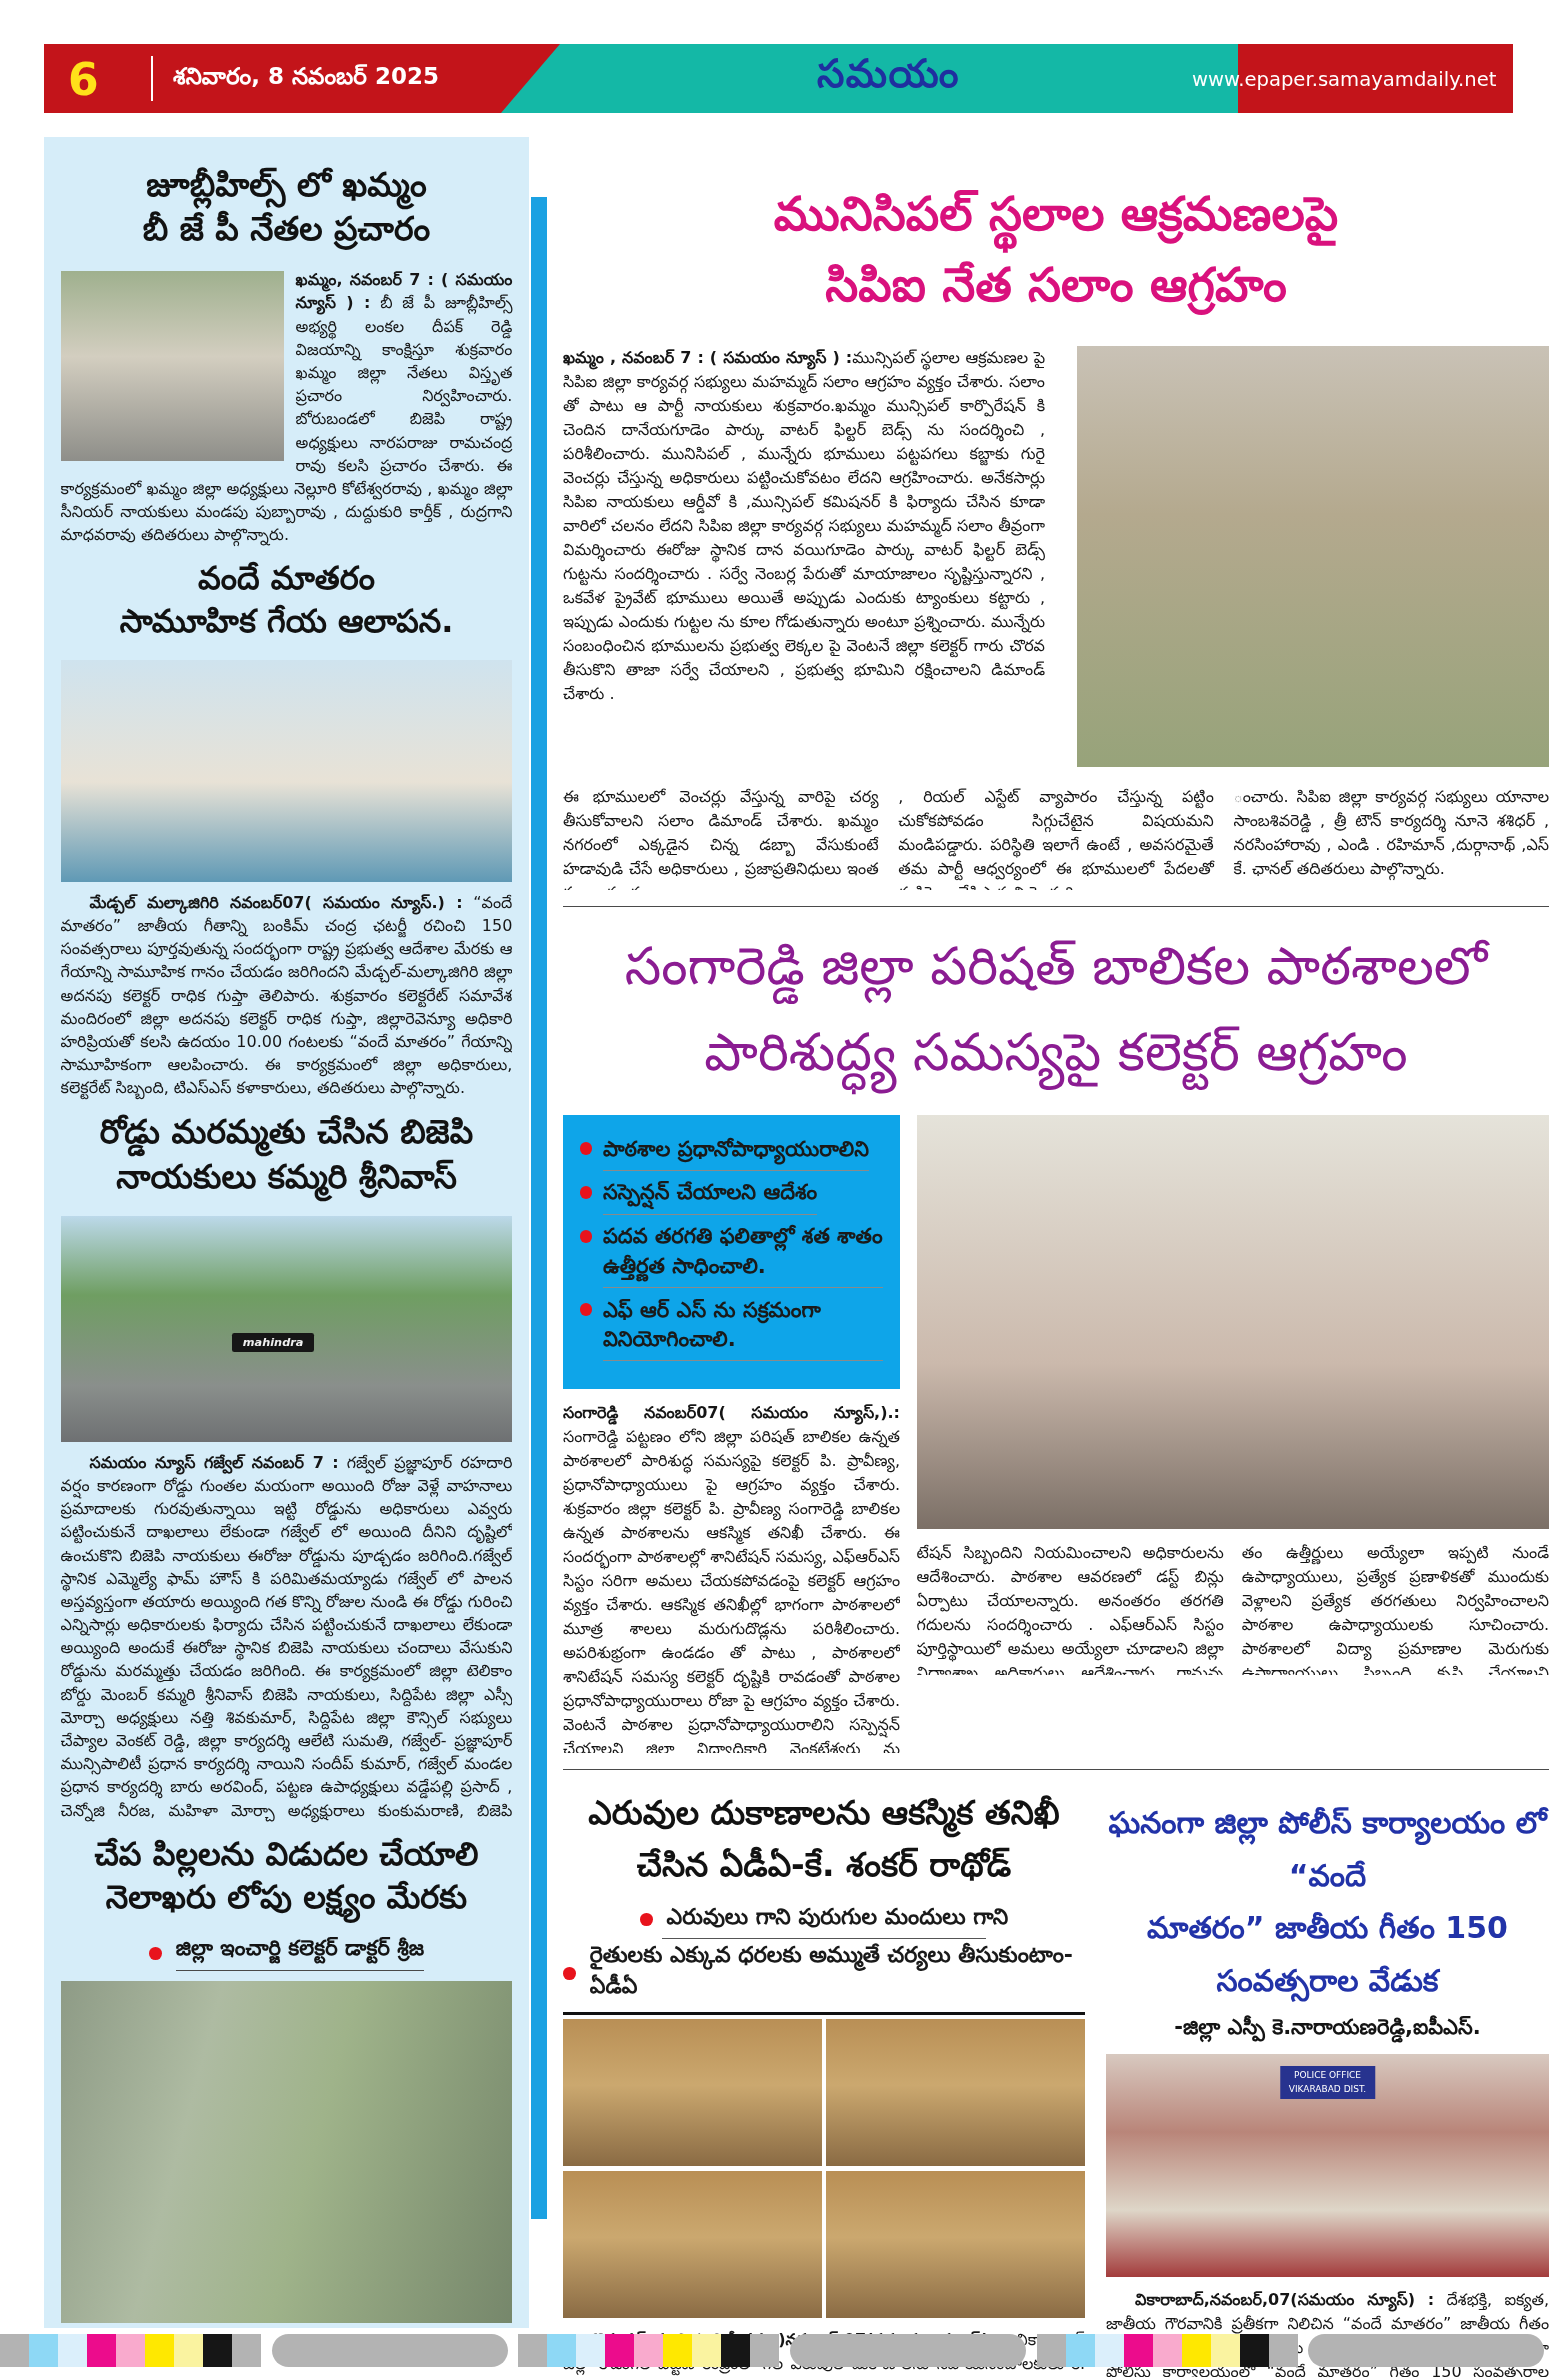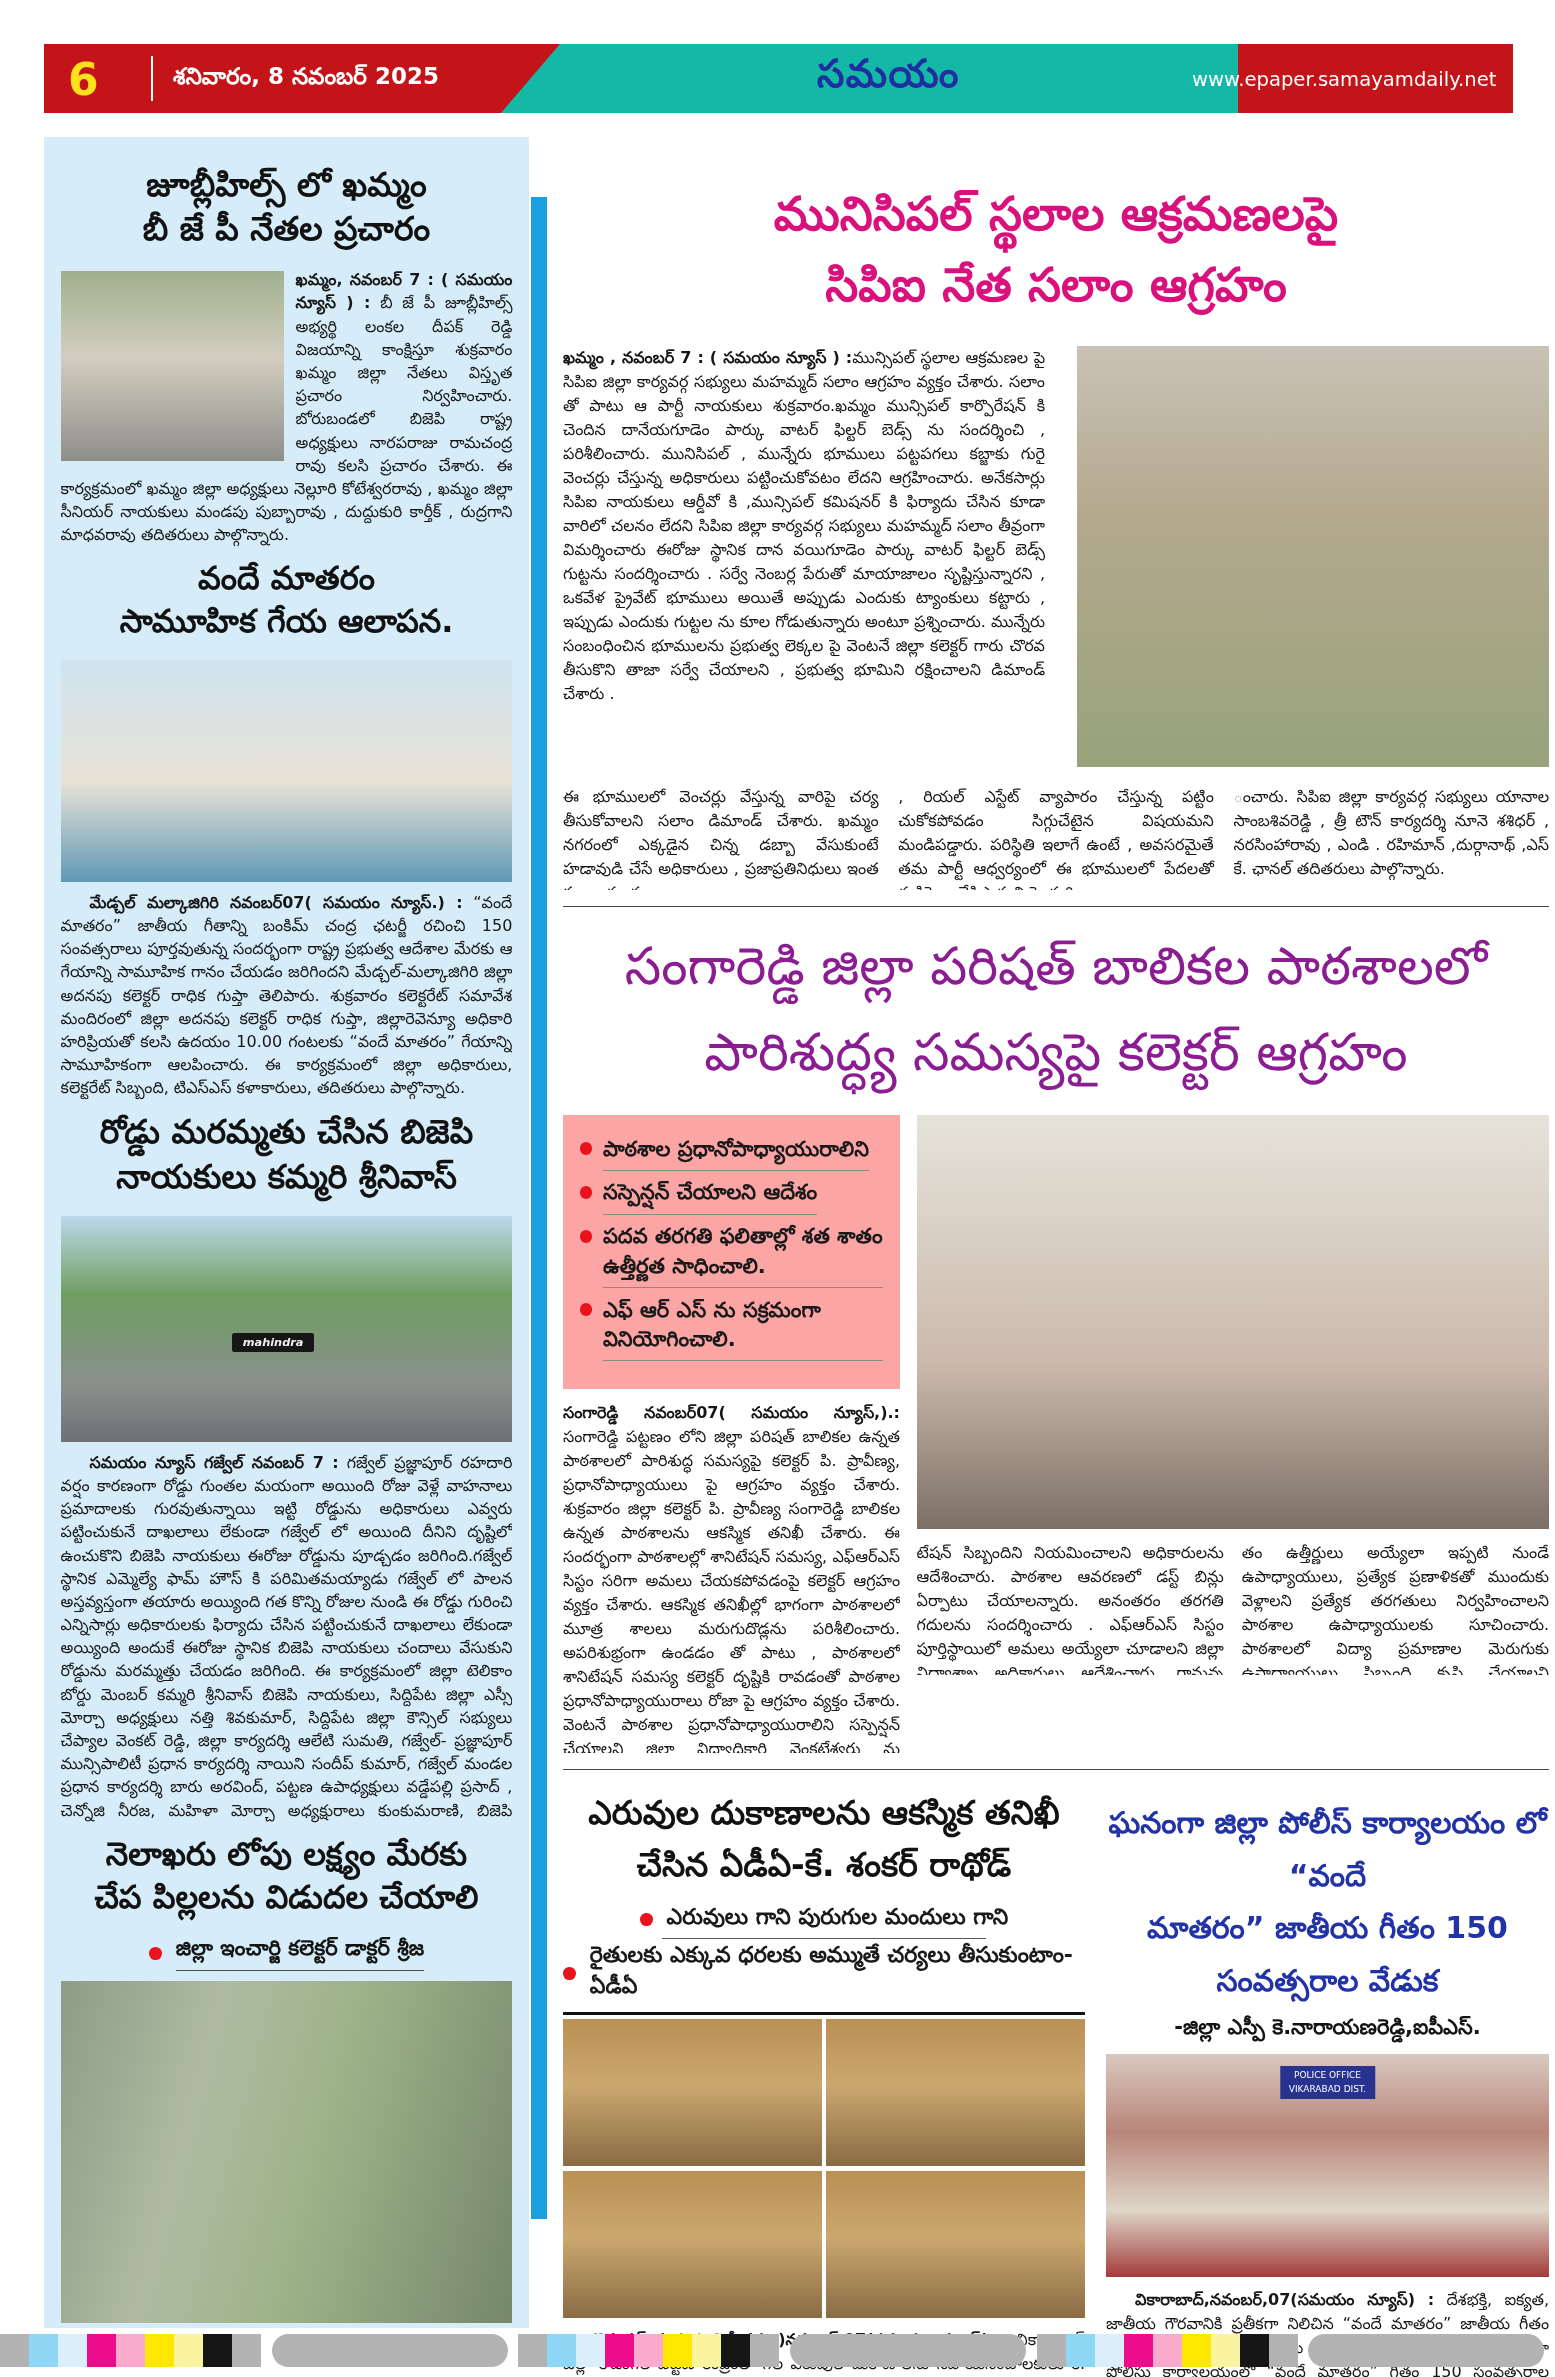--- a/index.html
+++ b/index.html
@@ -59,21 +59,21 @@
   .main-text { flex:1; }
   .mt22 { font-size:16px; line-height:1.5; color:#161616; text-align:justify; }
   .photo-main { width:472px; height:421px; flex:0 0 auto; }
   .cols3 { display:flex; gap:19.6px; height:105px; overflow:hidden; margin-top:9px; }
   .cols3 > div { flex:1; }
   .rule { border:none; border-top:1.5px solid #4a4a4a; margin:16.6px 0; }
 
   .sang-headline { font-size:52px; line-height:1.65; font-weight:400; color:#8b1c92; text-align:center; margin:13.5px 0 19.6px; }
   .sang-row { display:flex; gap:16.6px; }
   .sang-left { width:337px; flex:0 0 auto; }
-  .highlight-box { background:#fca5a5; padding:19.6px 16.6px; }
+  .highlight-box { background:#0ea5e9; padding:19.6px 16.6px; }
   .hl-item { display:flex; gap:10.5px; align-items:flex-start; margin-bottom:7.5px; }
   .hl-item .red-dot { margin-top:7.5px; }
   .hl-txt { font-size:21px; line-height:1.4; font-weight:700; color:#1a1a1a; border-bottom:0.8px solid #8a8a8a; padding-bottom:6px; }
   .sang-body1 { margin-top:12px; height:352px; overflow:hidden; }
   .sang-right { flex:1; }
   .photo-classroom { width:100%; height:414px; }
   .sang-cols { display:flex; gap:18px; height:134px; overflow:hidden; margin-top:12px; }
   .sang-cols > div { flex:1; }
 
   
@@ -141,22 +141,22 @@
       <div>నాయకులు కమ్మరి శ్రీనివాస్</div>
     </div>
     <div class="photo photo-full h300 p-road">
       <span class="truck-brand">mahindra</span>
     </div>
     <div class="body-txt indent clamp495">
       <span class="dateline">సమయం న్యూస్ గజ్వేల్ నవంబర్ 7 :</span><span> గజ్వేల్ ప్రజ్ఞాపూర్ రహదారి వర్షం కారణంగా రోడ్డు గుంతల మయంగా అయింది రోజు వెళ్లే వాహనాలు ప్రమాదాలకు గురవుతున్నాయి ఇట్టి రోడ్డును అధికారులు ఎవ్వరు పట్టించుకునే దాఖలాలు లేకుండా గజ్వేల్ లో అయింది దీనిని దృష్టిలో ఉంచుకొని బిజెపి నాయకులు ఈరోజు రోడ్డును పూడ్చడం జరిగింది.గజ్వేల్ స్థానిక ఎమ్మెల్యే ఫామ్ హౌస్ కి పరిమితమయ్యాడు గజ్వేల్ లో పాలన అస్తవ్యస్తంగా తయారు అయ్యింది గత కొన్ని రోజుల నుండి ఈ రోడ్డు గురించి ఎన్నిసార్లు అధికారులకు ఫిర్యాదు చేసిన పట్టించుకునే దాఖలాలు లేకుండా అయ్యింది అందుకే ఈరోజు స్థానిక బిజెపి నాయకులు చందాలు వేసుకుని రోడ్డును మరమ్మత్తు చేయడం జరిగింది. ఈ కార్యక్రమంలో జిల్లా టెలికాం బోర్డు మెంబర్ కమ్మరి శ్రీనివాస్ బిజెపి నాయకులు, సిద్దిపేట జిల్లా ఎస్సీ మోర్చా అధ్యక్షులు నత్తి శివకుమార్, సిద్దిపేట జిల్లా కౌన్సిల్ సభ్యులు చేప్యాల వెంకట్ రెడ్డి, జిల్లా కార్యదర్శి ఆలేటి సుమతి, గజ్వేల్- ప్రజ్ఞాపూర్ మున్సిపాలిటీ ప్రధాన కార్యదర్శి నాయిని సందీప్ కుమార్, గజ్వేల్ మండల ప్రధాన కార్యదర్శి బారు అరవింద్, పట్టణ ఉపాధ్యక్షులు వడ్డేపల్లి ప్రసాద్ , చెన్నోజి నీరజ, మహిళా మోర్చా అధ్యక్షురాలు కుంకుమరాణి, బిజెపి నాయకులు ఎల్లా బాబు, కొమ్ము అరుణ్ తదితరులు పాల్గొన్నారు.</span>
     </div>
 
     <div class="lh1 lh-small">
+      <div>చేప పిల్లలను విడుదల చేయాలి</div>
       <div>నెలాఖరు లోపు లక్ష్యం మేరకు</div>
-      <div>చేప పిల్లలను విడుదల చేయాలి</div>
     </div>
     <div class="byline-row">
       <span class="red-dot"></span>
       <span class="byline-txt">జిల్లా ఇంచార్జి కలెక్టర్ డాక్టర్ శ్రీజ</span>
     </div>
     <div class="photo photo-full h455 p-pond"></div>
     <div class="body-txt indent">
       
     </div>
   </div>

